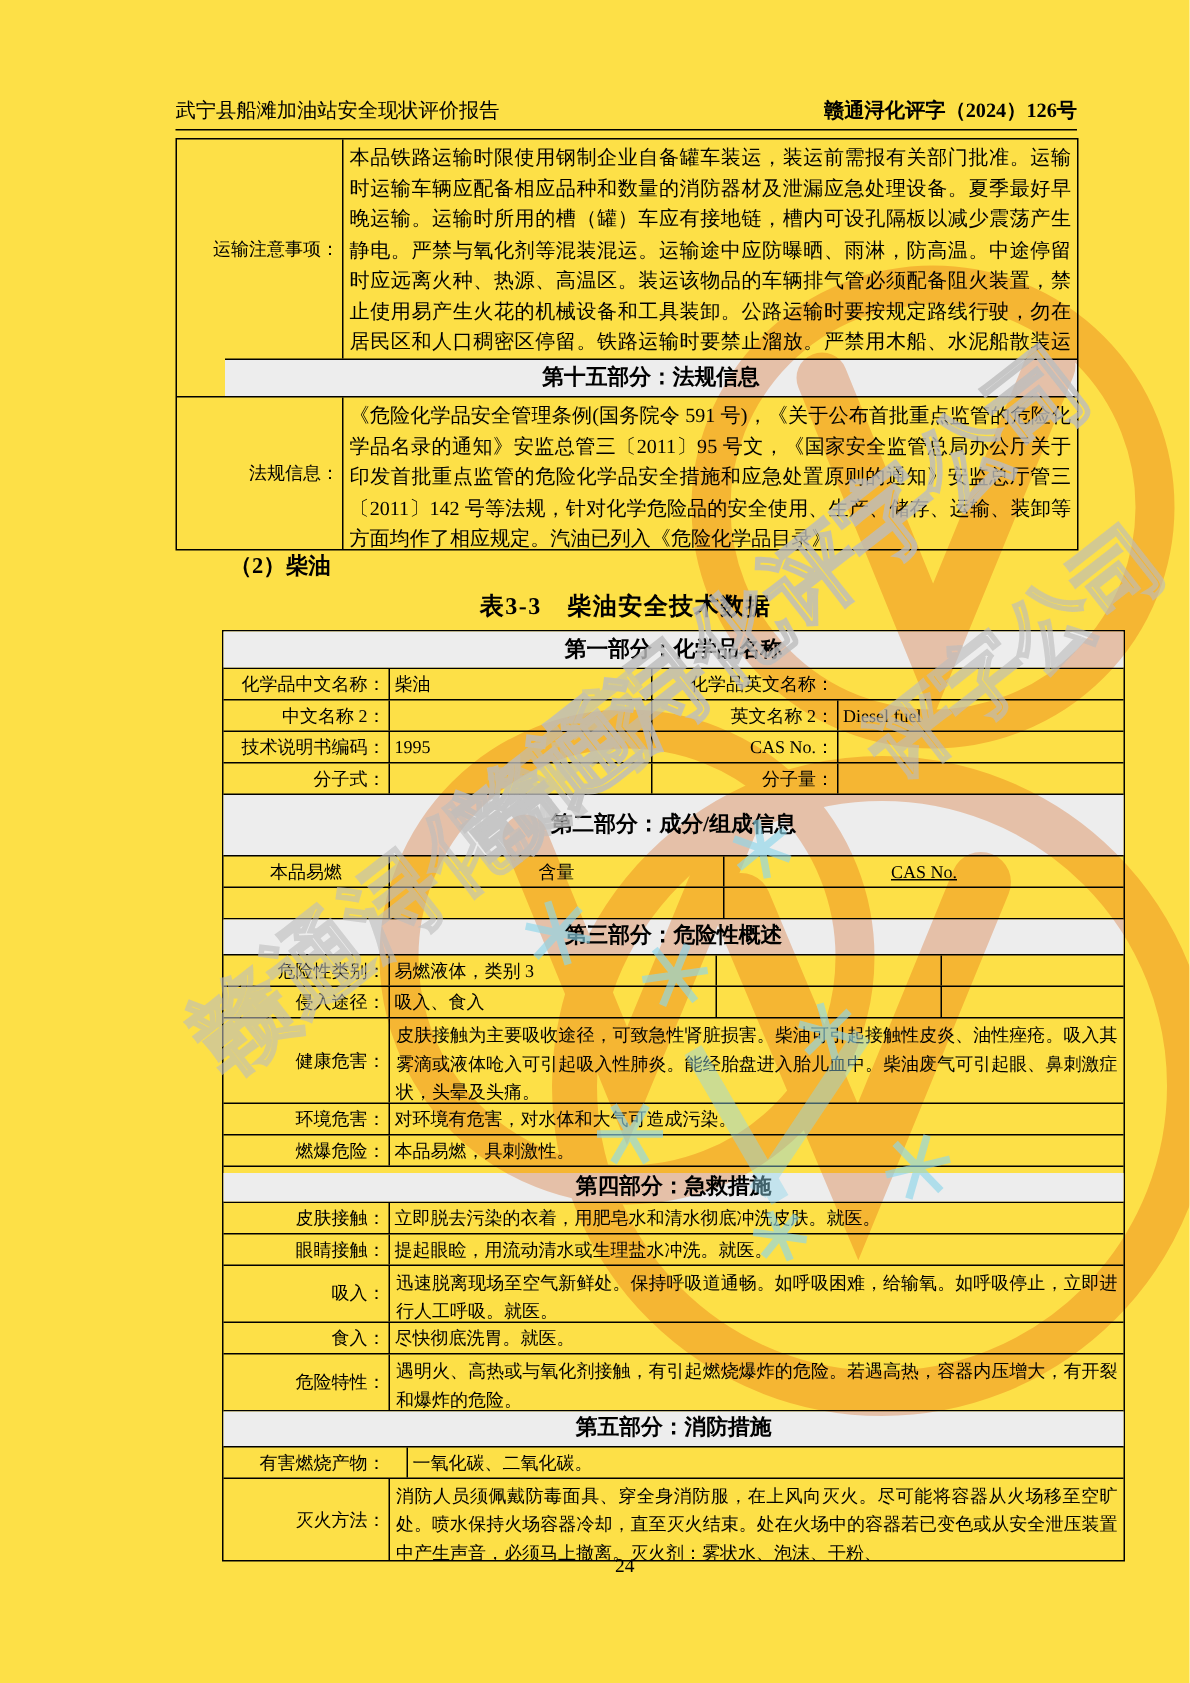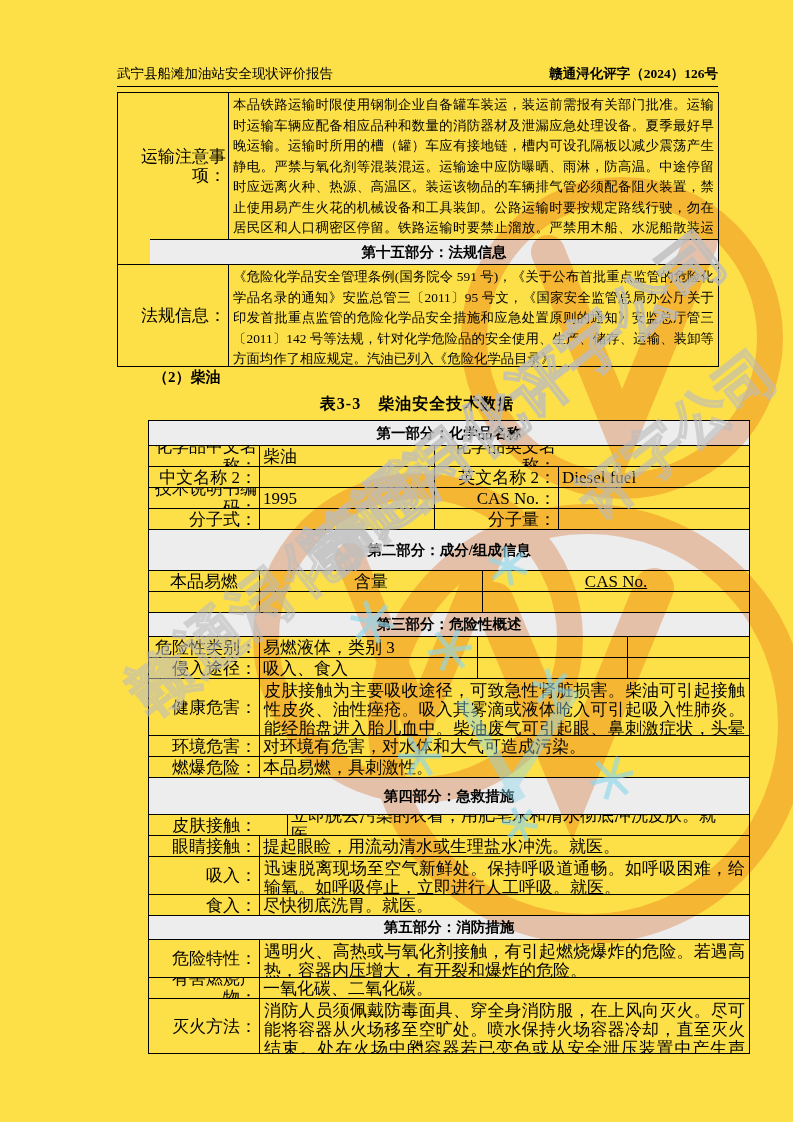--- a/index.html
+++ b/index.html
@@ -7,21 +7,21 @@
         font-family:"Liberation Serif","DejaVu Serif",serif;color:#000;padding-left:20px;}
   
   .phead{position:absolute;left:97px;top:58px;width:601px;height:29px;
          border-bottom:1px solid #000;display:flex;justify-content:space-between;
          align-items:flex-end;font-size:13.5px;padding-bottom:3px;box-sizing:border-box;}
   .phead .r{font-weight:bold;}
   
   .tbl{position:absolute;left:97px;width:600px;border:1.5px solid #000;box-sizing:content-box;background:transparent;}
   .tr{display:flex;border-top:1px solid #000;box-sizing:border-box;align-items:stretch;}
   .tr:first-child{border-top:none;}
-  .td{border-left:1px solid #000;box-sizing:border-box;font-size:17px;line-height:19px;
+  .td{border-left:1px solid #000;box-sizing:border-box;font-size:12px;line-height:19px;
       display:flex;align-items:center;padding:0 3px;overflow:hidden;}
   .td:first-child{border-left:none;}
   .th{background:#ededed;font-weight:bold;justify-content:center;font-size:14.5px;}
   .lbl{justify-content:flex-end;text-align:right;padding-right:2px;}
   .ctr{justify-content:center;text-align:center;}
   .para{display:block;text-align:justify;text-align-last:left;padding:2px 4px;}
   .lh20{line-height:20.5px;font-size:13.4px;}
   .w110{width:110px;flex:0 0 110px;}
   .w175{width:175px;flex:0 0 175px;}
   .w124{width:124px;flex:0 0 124px;}
@@ -136,48 +136,48 @@
       </div>
       <div class="tr" style="height:21px;">
         <div class="td lbl w110">环境危害：</div>
         <div class="td grow">对环境有危害，对水体和大气可造成污染。</div>
       </div>
       <div class="tr" style="height:21px;">
         <div class="td lbl w110">燃爆危险：</div>
         <div class="td grow">本品易燃，具刺激性。</div>
       </div>
 
-      <div class="tr" style="height:37px;">
+      <div class="tr" style="height:24px;align-items:flex-end;">
         <div class="td th grow">第四部分：急救措施</div>
       </div>
-      <div class="tr" style="height:21px;gap:28px;">
+      <div class="tr" style="height:21px;">
         <div class="td lbl w110">皮肤接触：</div>
         <div class="td grow">立即脱去污染的衣着，用肥皂水和清水彻底冲洗皮肤。就医。</div>
       </div>
       <div class="tr" style="height:21px;">
         <div class="td lbl w110">眼睛接触：</div>
         <div class="td grow">提起眼睑，用流动清水或生理盐水冲洗。就医。</div>
       </div>
       <div class="tr" style="height:38px;">
         <div class="td lbl w110">吸入：</div>
         <div class="td grow para">迅速脱离现场至空气新鲜处。保持呼吸道通畅。如呼吸困难，给输氧。如呼吸停止，立即进行人工呼吸。就医。</div>
       </div>
       <div class="tr" style="height:21px;">
         <div class="td lbl w110">食入：</div>
         <div class="td grow">尽快彻底洗胃。就医。</div>
       </div>
 
-      <div class="tr" style="height:24px;">
-        <div class="td th grow">第五部分：消防措施</div>
-      </div>
       <div class="tr" style="height:38px;">
         <div class="td lbl w110">危险特性：</div>
         <div class="td grow para">遇明火、高热或与氧化剂接触，有引起燃烧爆炸的危险。若遇高热，容器内压增大，有开裂和爆炸的危险。</div>
       </div>
-      <div class="tr" style="height:21px;">
+      <div class="tr" style="height:24px;">
+        <div class="td th grow">第五部分：消防措施</div>
+      </div>
+      <div class="tr" style="height:21px;gap:12px;">
         <div class="td lbl w110">有害燃烧产物：</div>
         <div class="td grow">一氧化碳、二氧化碳。</div>
       </div>
       <div class="tr" style="height:55px;">
         <div class="td lbl w110">灭火方法：</div>
         <div class="td grow para">消防人员须佩戴防毒面具、穿全身消防服，在上风向灭火。尽可能将容器从火场移至空旷处。喷水保持火场容器冷却，直至灭火结束。处在火场中的容器若已变色或从安全泄压装置中产生声音，必须马上撤离。灭火剂：雾状水、泡沫、干粉、</div>
       </div>
     </div>
 
     <div class="pagenum">24</div>

